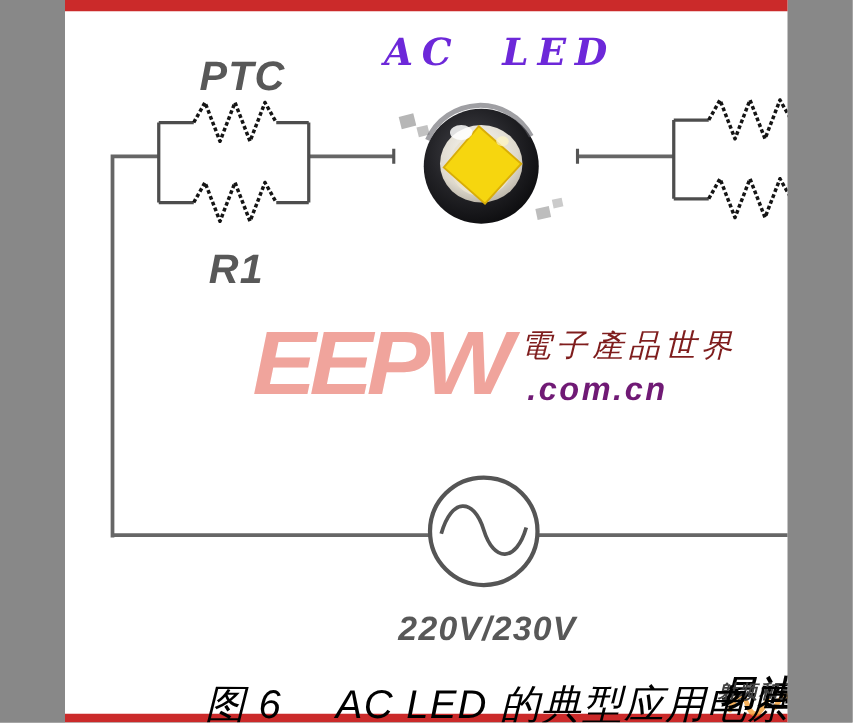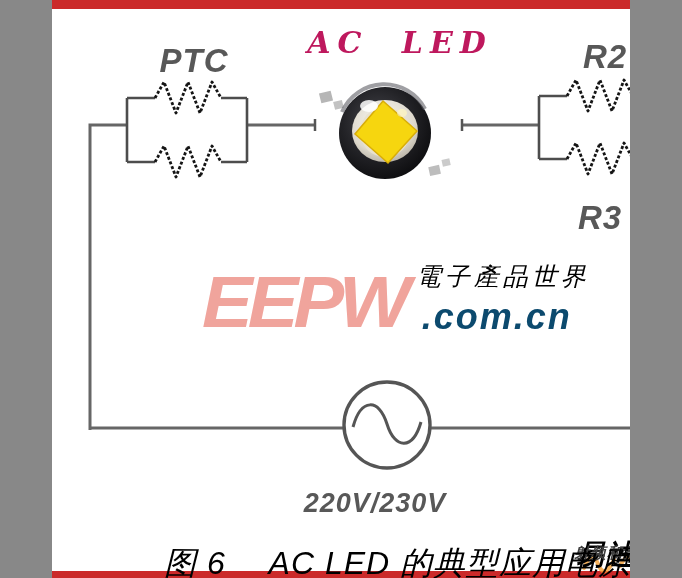--- a/index.html
+++ b/index.html
@@ -9,40 +9,40 @@
   }
   .abs{position:absolute;}
   .redbar{left:0;width:682px;background:#cb2a2a;}
   .redbar.top{top:0;height:9px;}
   .redbar.bottom{top:571px;height:7px;}
   .comp-label{
     color:#585858;font-weight:600;font-size:33px;letter-spacing:1px;
     transform:translateX(-50%);white-space:nowrap;
   }
   .title-acled{
-    color:#be185d;font-family:"DejaVu Serif", serif;font-weight:800;
+    color:#6d28d9;font-family:"DejaVu Serif", serif;font-weight:800;
     font-size:30px;letter-spacing:7px;word-spacing:16px;
     transform:translateX(-50%);white-space:nowrap;
   }
   .src-label{
     color:#585858;font-weight:600;font-size:27px;letter-spacing:1px;
     transform:translateX(-50%);white-space:nowrap;
   }
   .caption{
     color:#000000;font-size:32px;font-weight:500;letter-spacing:1px;
     white-space:nowrap;
   }
   
   .wm-eepw-text{
     color:#f0a49c;font-weight:900;font-size:76px;line-height:0.9;
     letter-spacing:-5px;transform:scaleY(0.95);transform-origin:top left;
     white-space:nowrap;
   }
-  .wm-eepw-cn{color:#000000;font-size:25px;letter-spacing:4px;white-space:nowrap;}
-  .wm-eepw-domain{color:#0c4a6e;font-weight:800;font-size:36px;letter-spacing:2px;white-space:nowrap;}
+  .wm-eepw-cn{color:#7f1d1d;font-size:25px;letter-spacing:4px;white-space:nowrap;}
+  .wm-eepw-domain{color:#701a75;font-weight:800;font-size:26px;letter-spacing:2px;white-space:nowrap;}
   
   .wm-eda{white-space:nowrap;font-weight:800;font-size:28px;letter-spacing:2px;}
   .wm-eda .red{color:#000000;}
   .wm-eda .blue{color:#8b5cf6;}
   .wm-eda-tagline{
     color:#3f3f3f;font-weight:700;font-size:15px;letter-spacing:1.5px;white-space:nowrap;
   }
   svg{display:block;}
 </style>
 </head>
@@ -117,26 +117,25 @@
       <path d="M290,112 A46,46 0 0,1 373,109" stroke="#5f5f66" stroke-width="4" fill="none" opacity="0.6"></path>
       <ellipse cx="333" cy="131" rx="33" ry="31" fill="url(#gRing)"></ellipse>
       <circle cx="333" cy="132" r="25" fill="#e9e2cf"></circle>
       <polygon points="331,101 365,131 336,163 303,134" fill="#f6d60f" stroke="#d8ad08" stroke-width="1.5"></polygon>
       <ellipse cx="317" cy="106" rx="9" ry="6" fill="#ffffff" opacity="0.85"></ellipse>
       <ellipse cx="350" cy="113" rx="5" ry="4" fill="#fff6c0" opacity="0.7"></ellipse>
     </g>
   </svg>
 
   <div class="abs comp-label" style="left:142px;top:42px;">PTC</div>
-  <div class="abs comp-label" style="left:553px;top:38px;">R2</div>
-  <div class="abs comp-label" style="left:548px;top:199px;">R3</div>
+  <div class="abs comp-label" style="left:137px;top:196px;">R1</div>
 
   <div class="abs title-acled" style="left:348px;top:25px;">AC LED</div>
 
-  <div class="abs src-label" style="left:323px;top:488px;">220V/230V</div>
+  <div class="abs src-label" style="left:338px;top:488px;">220V/230V</div>
 
   <div class="abs" style="left:150px;top:250px;">
     <div style="display:flex;align-items:flex-end;">
       <span class="wm-eepw-text">EEPW</span>
       <div style="margin-left:10px;margin-top:10px;">
         <div class="wm-eepw-cn">電子產品世界</div>
         <div class="wm-eepw-domain" style="margin-top:3px;margin-left:6px;">.com.cn</div>
       </div>
     </div>
   </div>

